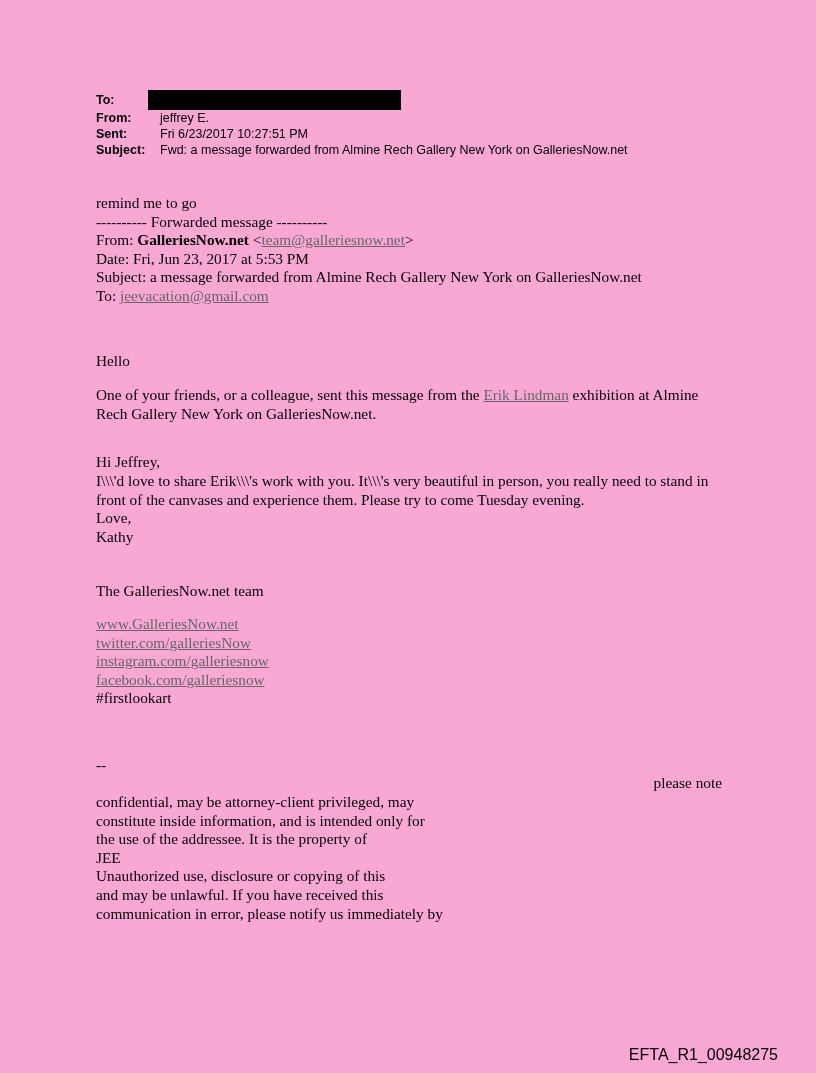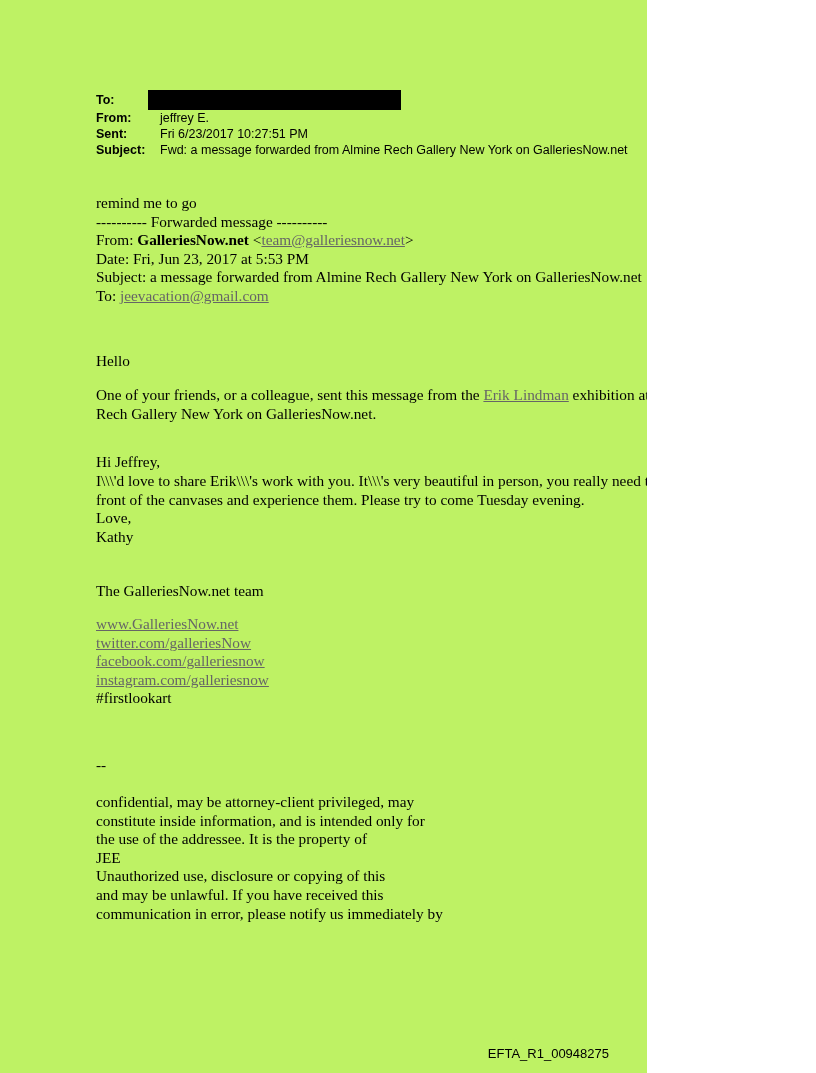--- a/index.html
+++ b/index.html
@@ -1,19 +1,19 @@
 <!DOCTYPE html>
 <html><head>
 <meta charset="utf-8">
 <style>
   html,body { margin:0; padding:0; background:#ffffff; }
   .page {
     position:relative;
-    width:647px; height:1073px;
-    background:#bef264;
+    width:816px; height:1073px;
+    background:#f9a8d4;
     overflow:hidden;
     font-family:"Liberation Serif", serif;
     color:#000000;
   }
   .content {
     position:absolute;
     left:96px; top:90px;
     width:626px;
   }
   
@@ -49,21 +49,21 @@
     cursor:pointer;
     text-align:right;
   }
   .bold { font-weight:bold; }
   .indent { padding-left:34px;text-align:right; }
   
   .bates {
     position:absolute;
     right:38px; top:1046px;
     font-family:"Liberation Sans", sans-serif;
-    font-size:13px;
+    font-size:16px;
     color:#000000;
     margin-left:36px;
   }
 </style>
 </head>
 <body>
 
 <div class="page">
   <div class="content">
 
@@ -120,22 +120,22 @@
       <div class="line">Kathy</div>
 
       <div class="sp36"></div>
 
       <div class="line">The GalleriesNow.net team</div>
 
       <div class="sp14"></div>
 
       <div class="line"><span class="link">www.GalleriesNow.net</span></div>
       <div class="line"><span class="link">twitter.com/galleriesNow</span></div>
+      <div class="line"><span class="link">instagram.com/galleriesnow</span></div>
       <div class="line"><span class="link">facebook.com/galleriesnow</span></div>
-      <div class="line"><span class="link">instagram.com/galleriesnow</span></div>
       <div class="line">#firstlookart</div>
 
       <div class="sp48"></div>
 
       <div class="line">--</div>
       <div class="line indent">please note</div>
 
       <div>
         <div class="line">confidential, may be attorney-client privileged, may</div>
         <div class="line">constitute inside information, and is intended only for</div>

